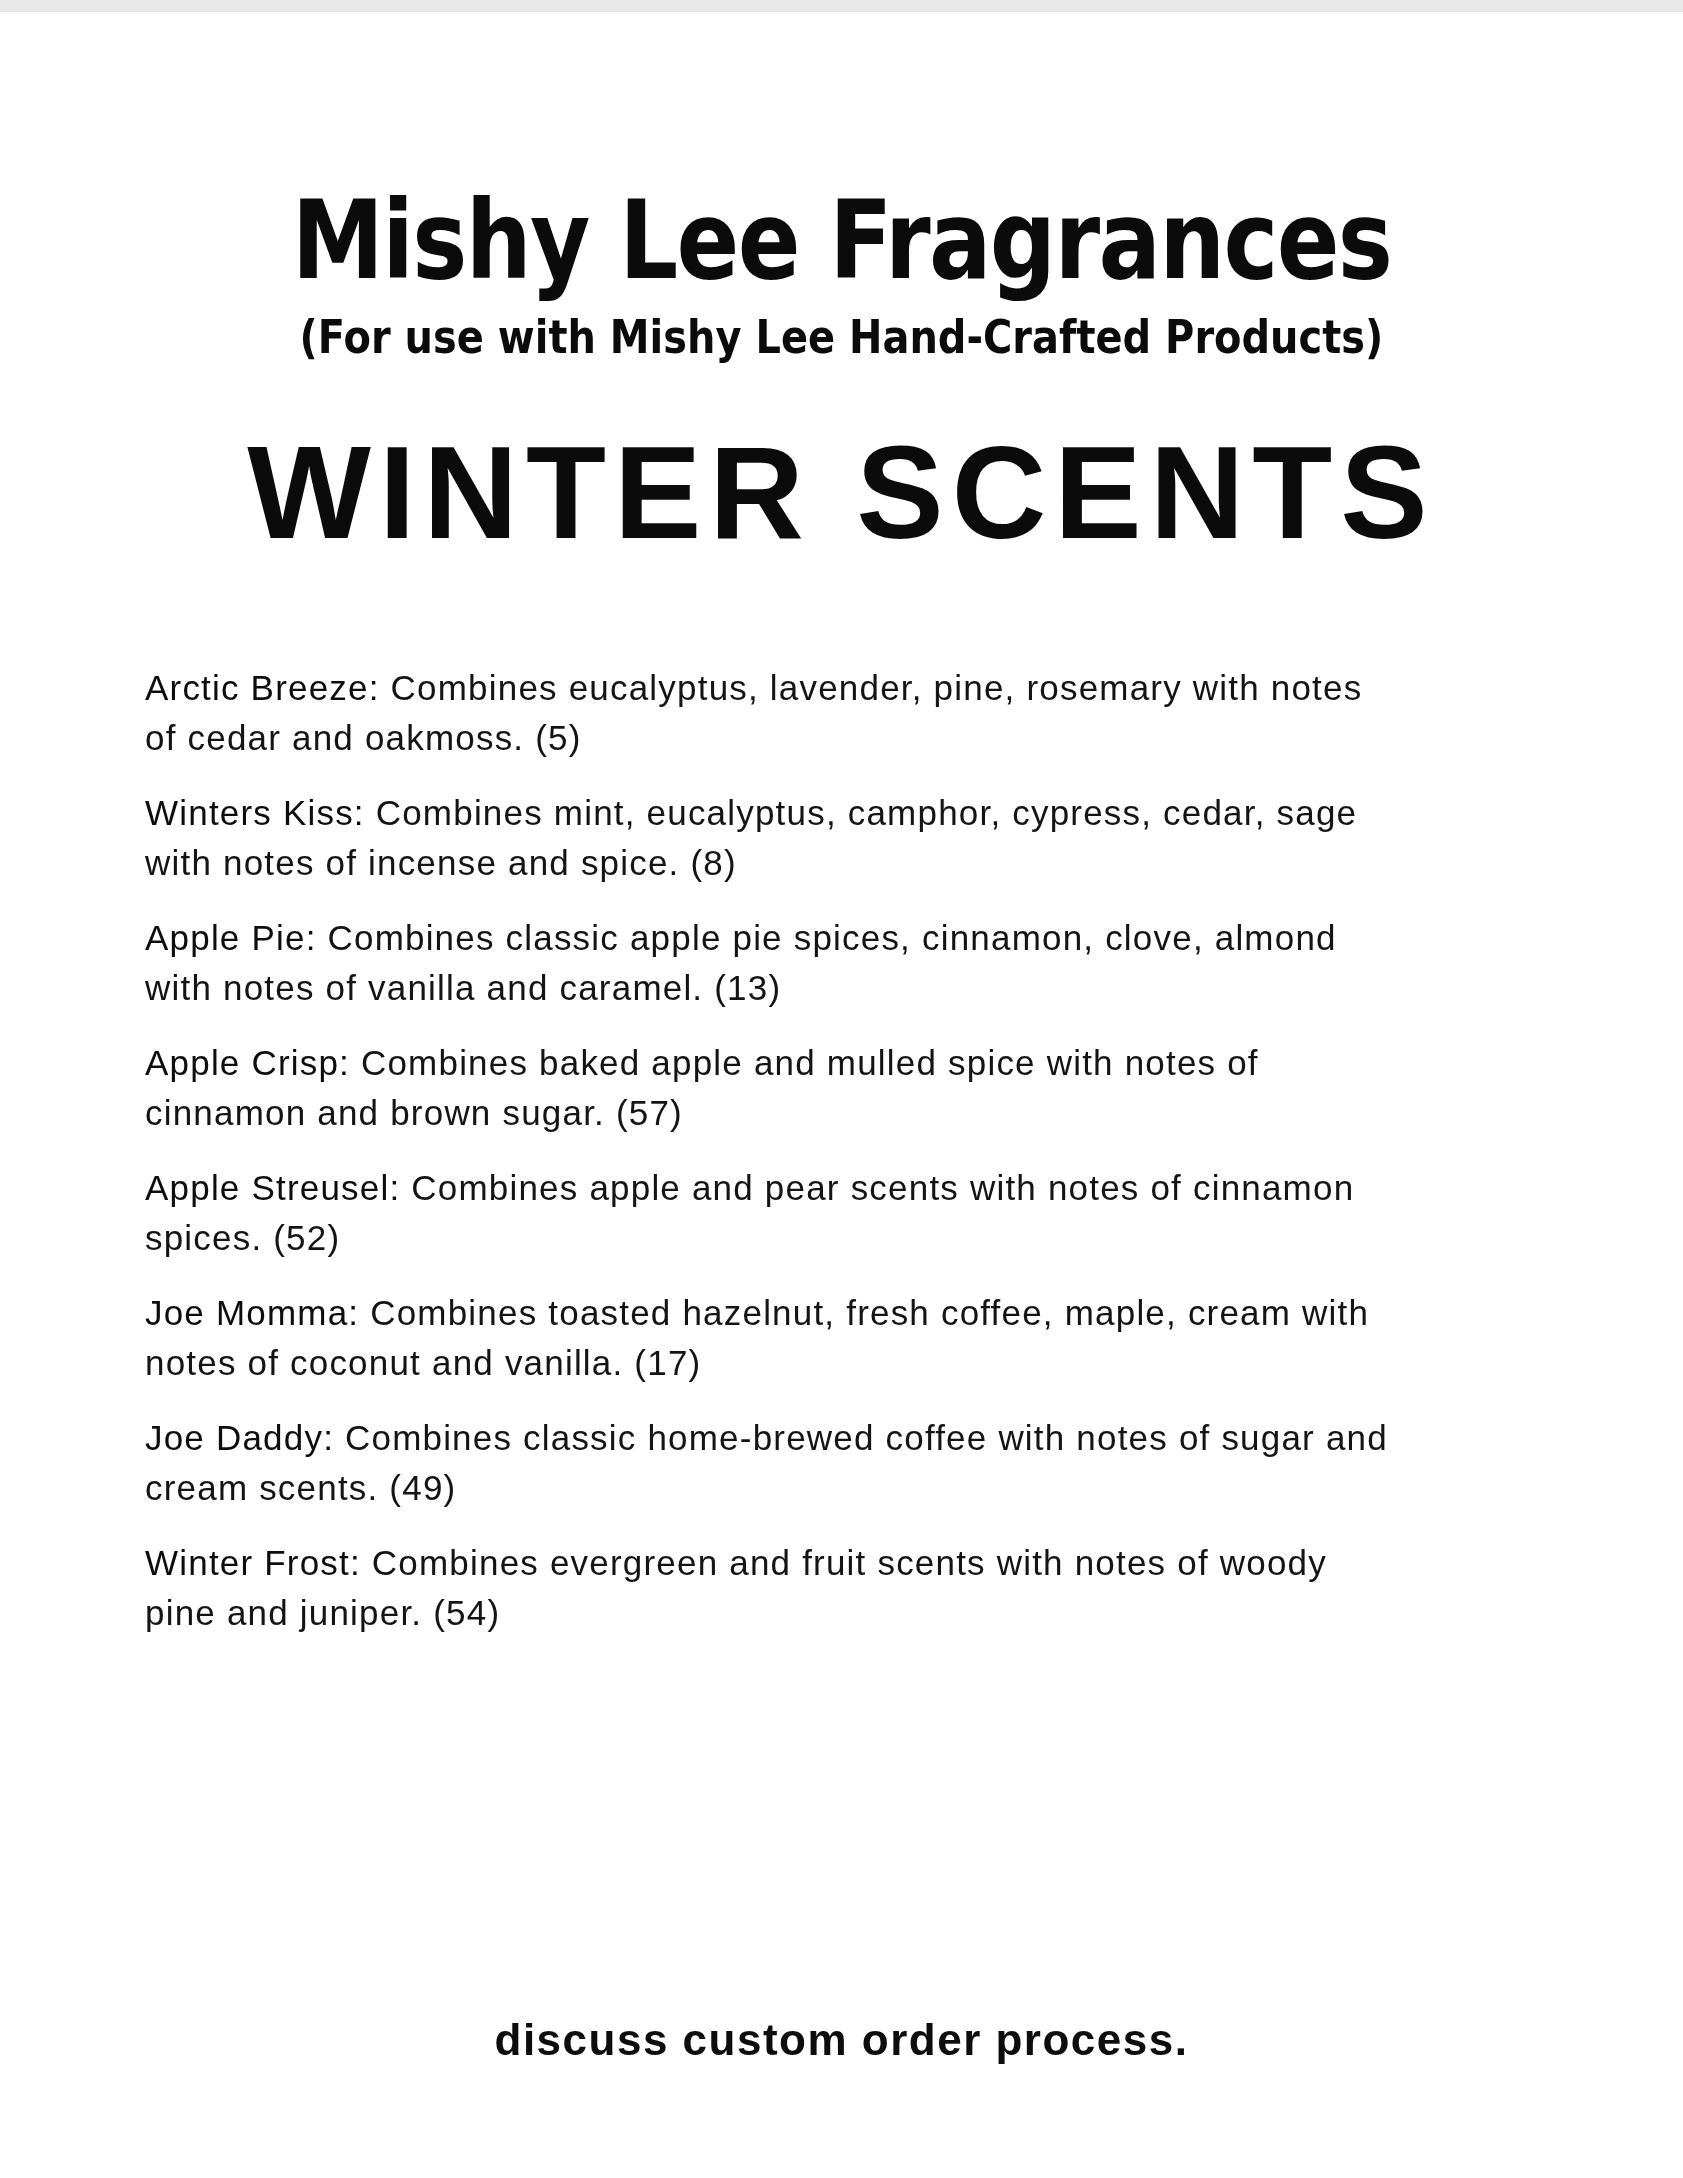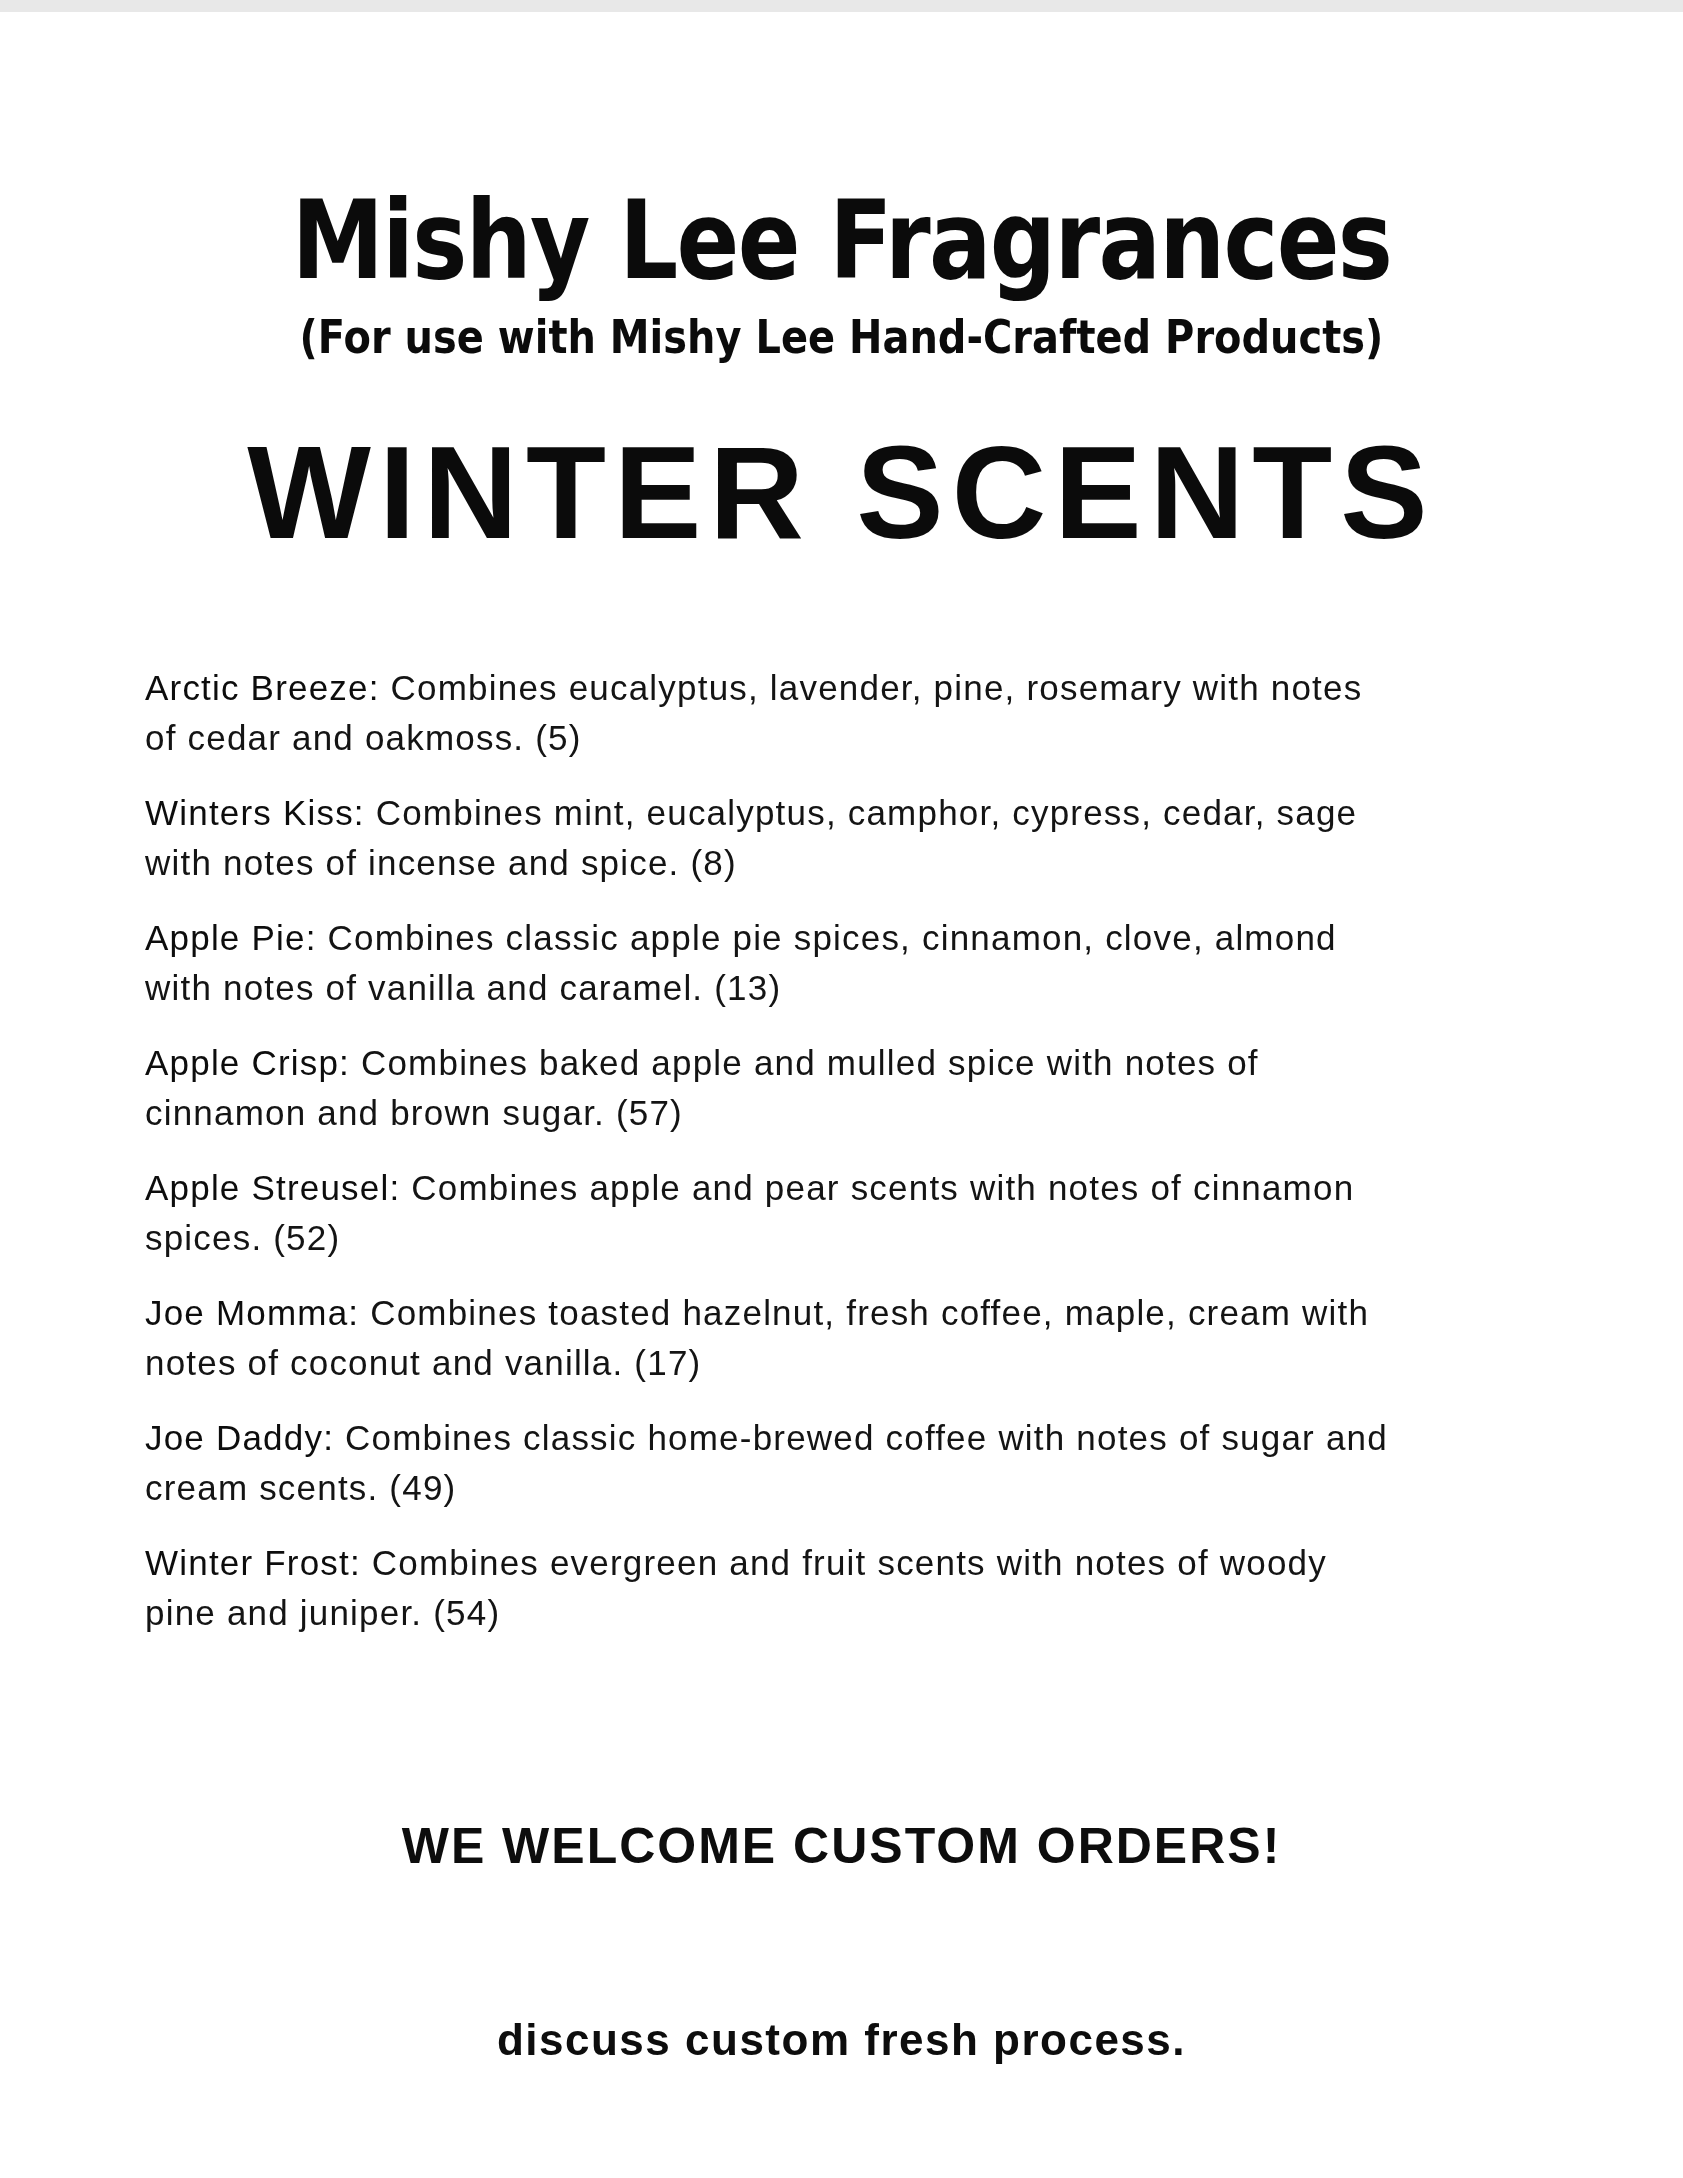--- a/index.html
+++ b/index.html
@@ -128,21 +128,20 @@
     <p class="scent"><strong>Apple Streusel:</strong><span> Combines apple and pear scents with notes of cinnamon</span><br><span>spices. (52)</span></p>
 
     <p class="scent"><strong>Joe Momma:</strong><span> Combines toasted hazelnut, fresh coffee, maple, cream with</span><br><span>notes of coconut and vanilla. (17)</span></p>
 
     <p class="scent"><strong>Joe Daddy:</strong><span> Combines classic home-brewed coffee with notes of sugar and</span><br><span>cream scents. (49)</span></p>
 
     <p class="scent"><strong>Winter Frost:</strong><span> Combines evergreen and fruit scents with notes of woody</span><br><span>pine and juniper. (54)</span></p>
 
   </div>
 
-  <div class="footer-orders">WE WELCOME CUSTOM ORDERS!</div>
 
   <div class="footer-contact">
     <br>
-    <span>discuss custom fresh process.</span>
+    <span>discuss custom order process.</span>
   </div>
 
 </div>
 
 
 </body></html>

